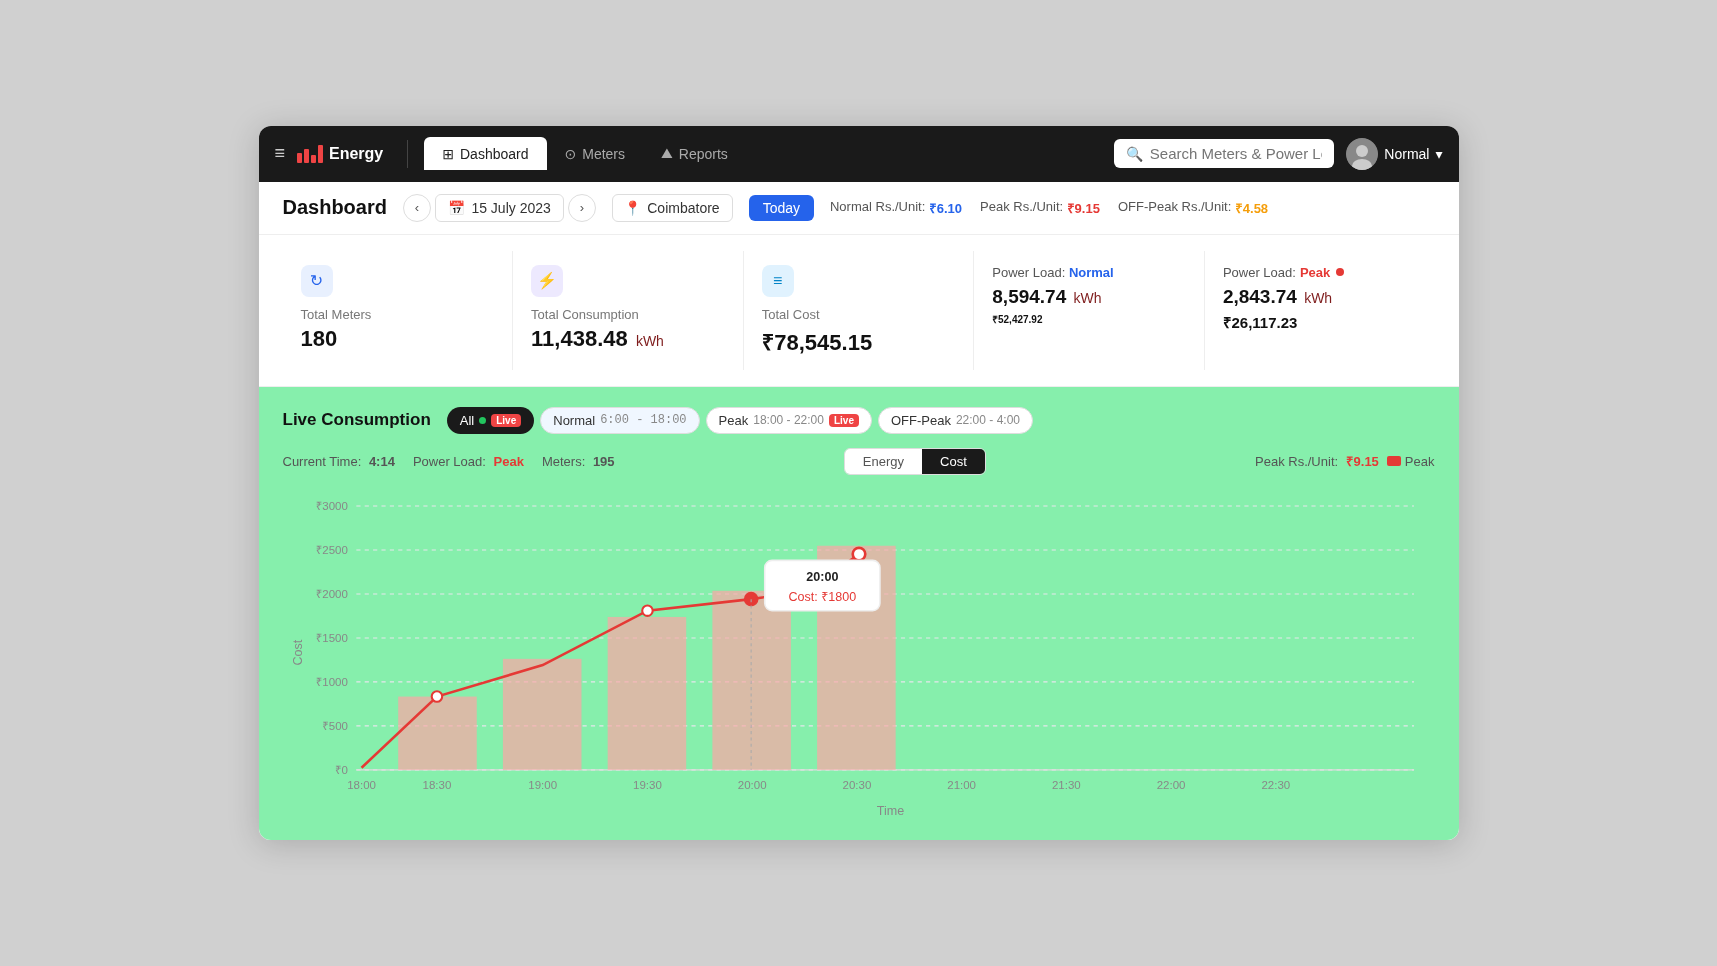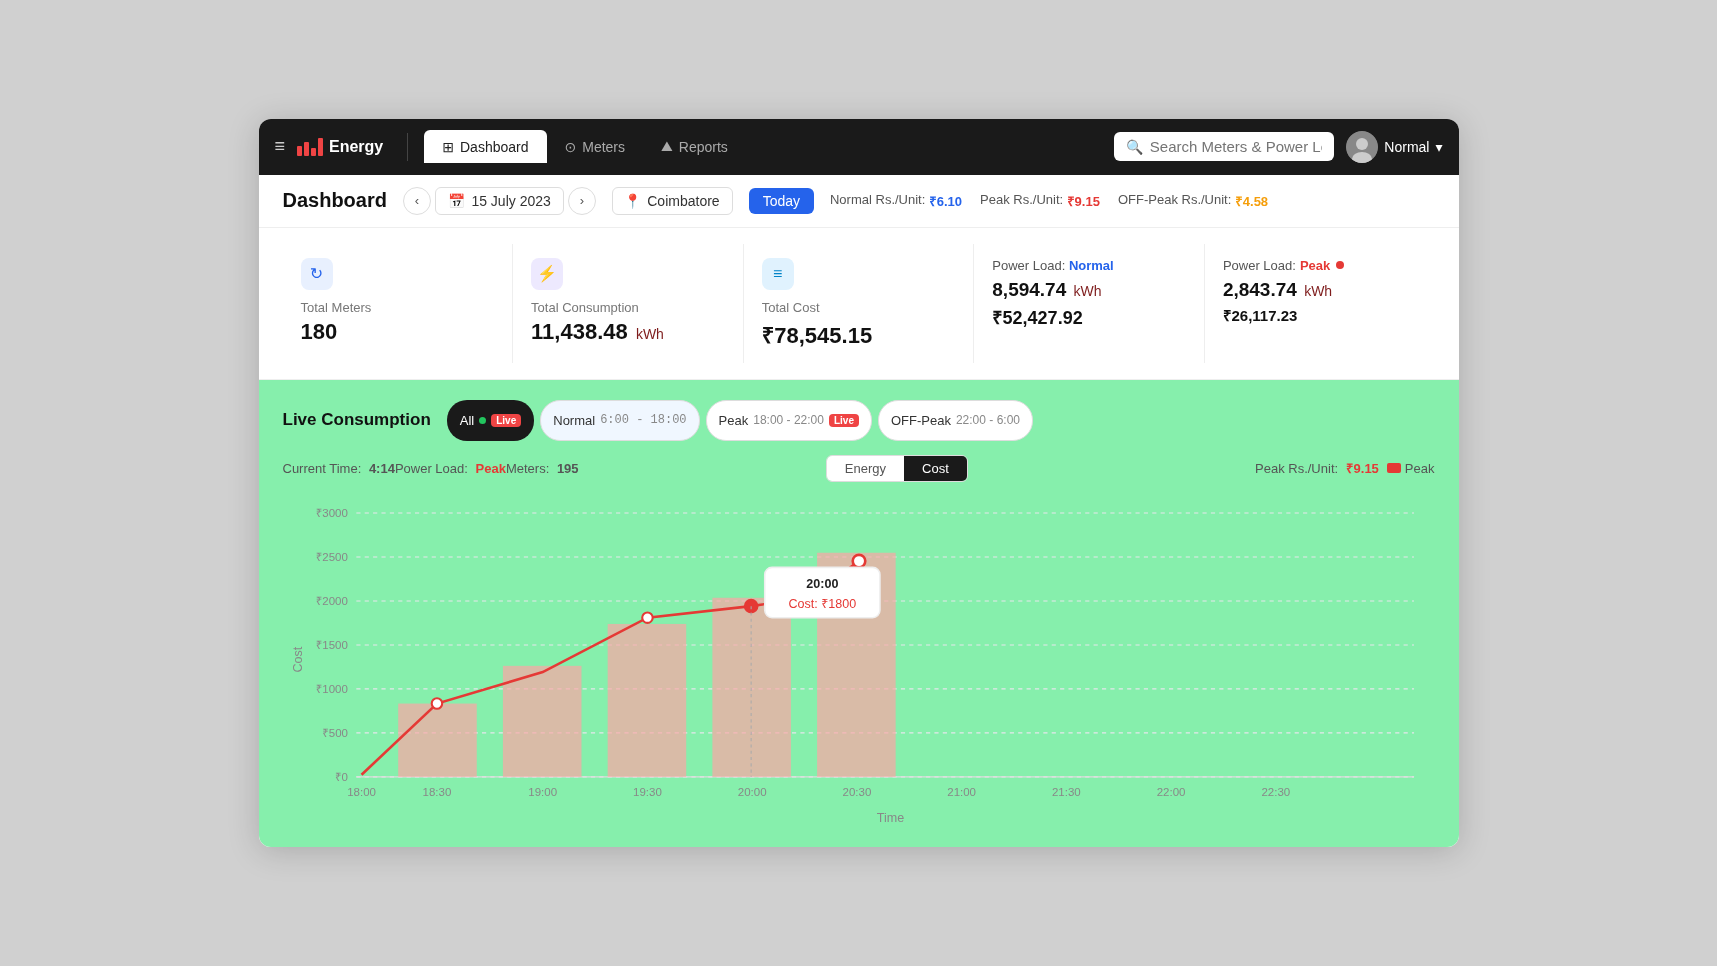--- a/index.html
+++ b/index.html
@@ -185,42 +185,42 @@
     }
     .card-loading { background: #eee; border-radius: 4px; height: 12px; margin-bottom: 6px; }
     .card-loading.w60 { width: 60%; }
     .card-loading.w80 { width: 80%; }
     
     .live-section { padding: 20px 24px 0; background: #86efac; }
     .live-header { display: flex; align-items: center; gap: 16px; margin-bottom: 14px; }
     .live-title { font-size: 17px; font-weight: 700; color: #111; }
     .period-tabs { display: flex; gap: 6px; }
     .period-tab {
-      padding: 12px 12px;
+      padding: 5px 12px;
       border-radius: 20px;
       font-size: 13px;
       cursor: pointer;
       border: 1px solid transparent;
       display: flex; align-items: center; gap: 5px; justify-content: center;
     }
     .period-tab.active-all { background: #1a1a1a; color: #fff; }
     .period-tab.active-normal { background: #f0f7ff; color: #333; border-color: #ddd; }
     .period-tab.active-peak { background: #fff; color: #333; border-color: #ddd; }
     .period-tab.active-offpeak { background: #fff; color: #333; border-color: #ddd; }
     .live-dot { width: 7px; height: 7px; border-radius: 50%; background: #22c55e; display: inline-block; }
     .live-badge {
       background: #ef4444;
       color: #fff;
       font-size: 10px;
       padding: 1px 5px;
       border-radius: 4px;
       font-weight: 600;
     }
     .chart-meta {
-      display: flex; align-items: center; 
+      display: flex; align-items: center; gap: 18px;
       font-size: 13px; color: #555;
       margin-bottom: 10px;
     }
     .chart-meta .peak-text { color: #e53935; font-weight: 600; }
     .chart-toggle { margin-left: auto; margin-right: 40px; display: flex; gap: 0; border: 1px solid #ddd; border-radius: 6px; overflow: hidden; }
     .chart-toggle-btn {
       padding: 5px 18px; font-size: 13px; cursor: pointer;
       background: #fff; color: #555; border: none;
     }
     .chart-toggle-btn.active { background: #1a1a1a; color: #fff; }
@@ -339,21 +339,21 @@
       </div>
 
       <div class="card">
         <div class="card-power-label">
           Power Load: <span class="normal">Normal</span>
         </div>
         <div class="card-value" style="font-size:19px;">
           <span>8,594.74</span>
           <span class="card-unit">kWh</span>
         </div>
-        <div style="font-size:18px;font-weight:600;color:#111;margin-top:4px;">₹52,427.92</div>
+        <div style="font-size:10px;font-weight:600;color:#111;margin-top:4px;">₹52,427.92</div>
       </div>
 
       <div class="card">
         <div class="card-power-label" style="display:flex;align-items:center;">
           Power Load: <span class="peak" style="color:#e53935;font-weight:600;margin-left:4px;">Peak</span>
           <span class="card-dot-red" style="margin-left:6px;"></span>
         </div>
         <div class="card-value" style="font-size:19px;">
           <span>2,843.74</span>
           <span class="card-unit">kWh</span>
@@ -376,21 +376,21 @@
             <span>Normal</span>
             <span style="color:#888;font-size:12px;font-family:Liberation Mono, monospace;">6:00 - 18:00</span>
           </div>
           <div class="period-tab active-peak">
             <span>Peak</span>
             <span style="color:#888;font-size:12px;">18:00 - 22:00</span>
             <span class="live-badge">Live</span>
           </div>
           <div class="period-tab active-offpeak">
             <span>OFF-Peak</span>
-            <span style="color:#888;font-size:12px;">22:00 - 6:00</span>
+            <span style="color:#888;font-size:12px;">22:00 - 4:00</span>
           </div>
         </div>
       </div>
 
       <div class="chart-meta">
         <span>
           <span>Current Time:</span>
           <strong style="margin-left:4px;">4:14</strong>
         </span>
         <span>

